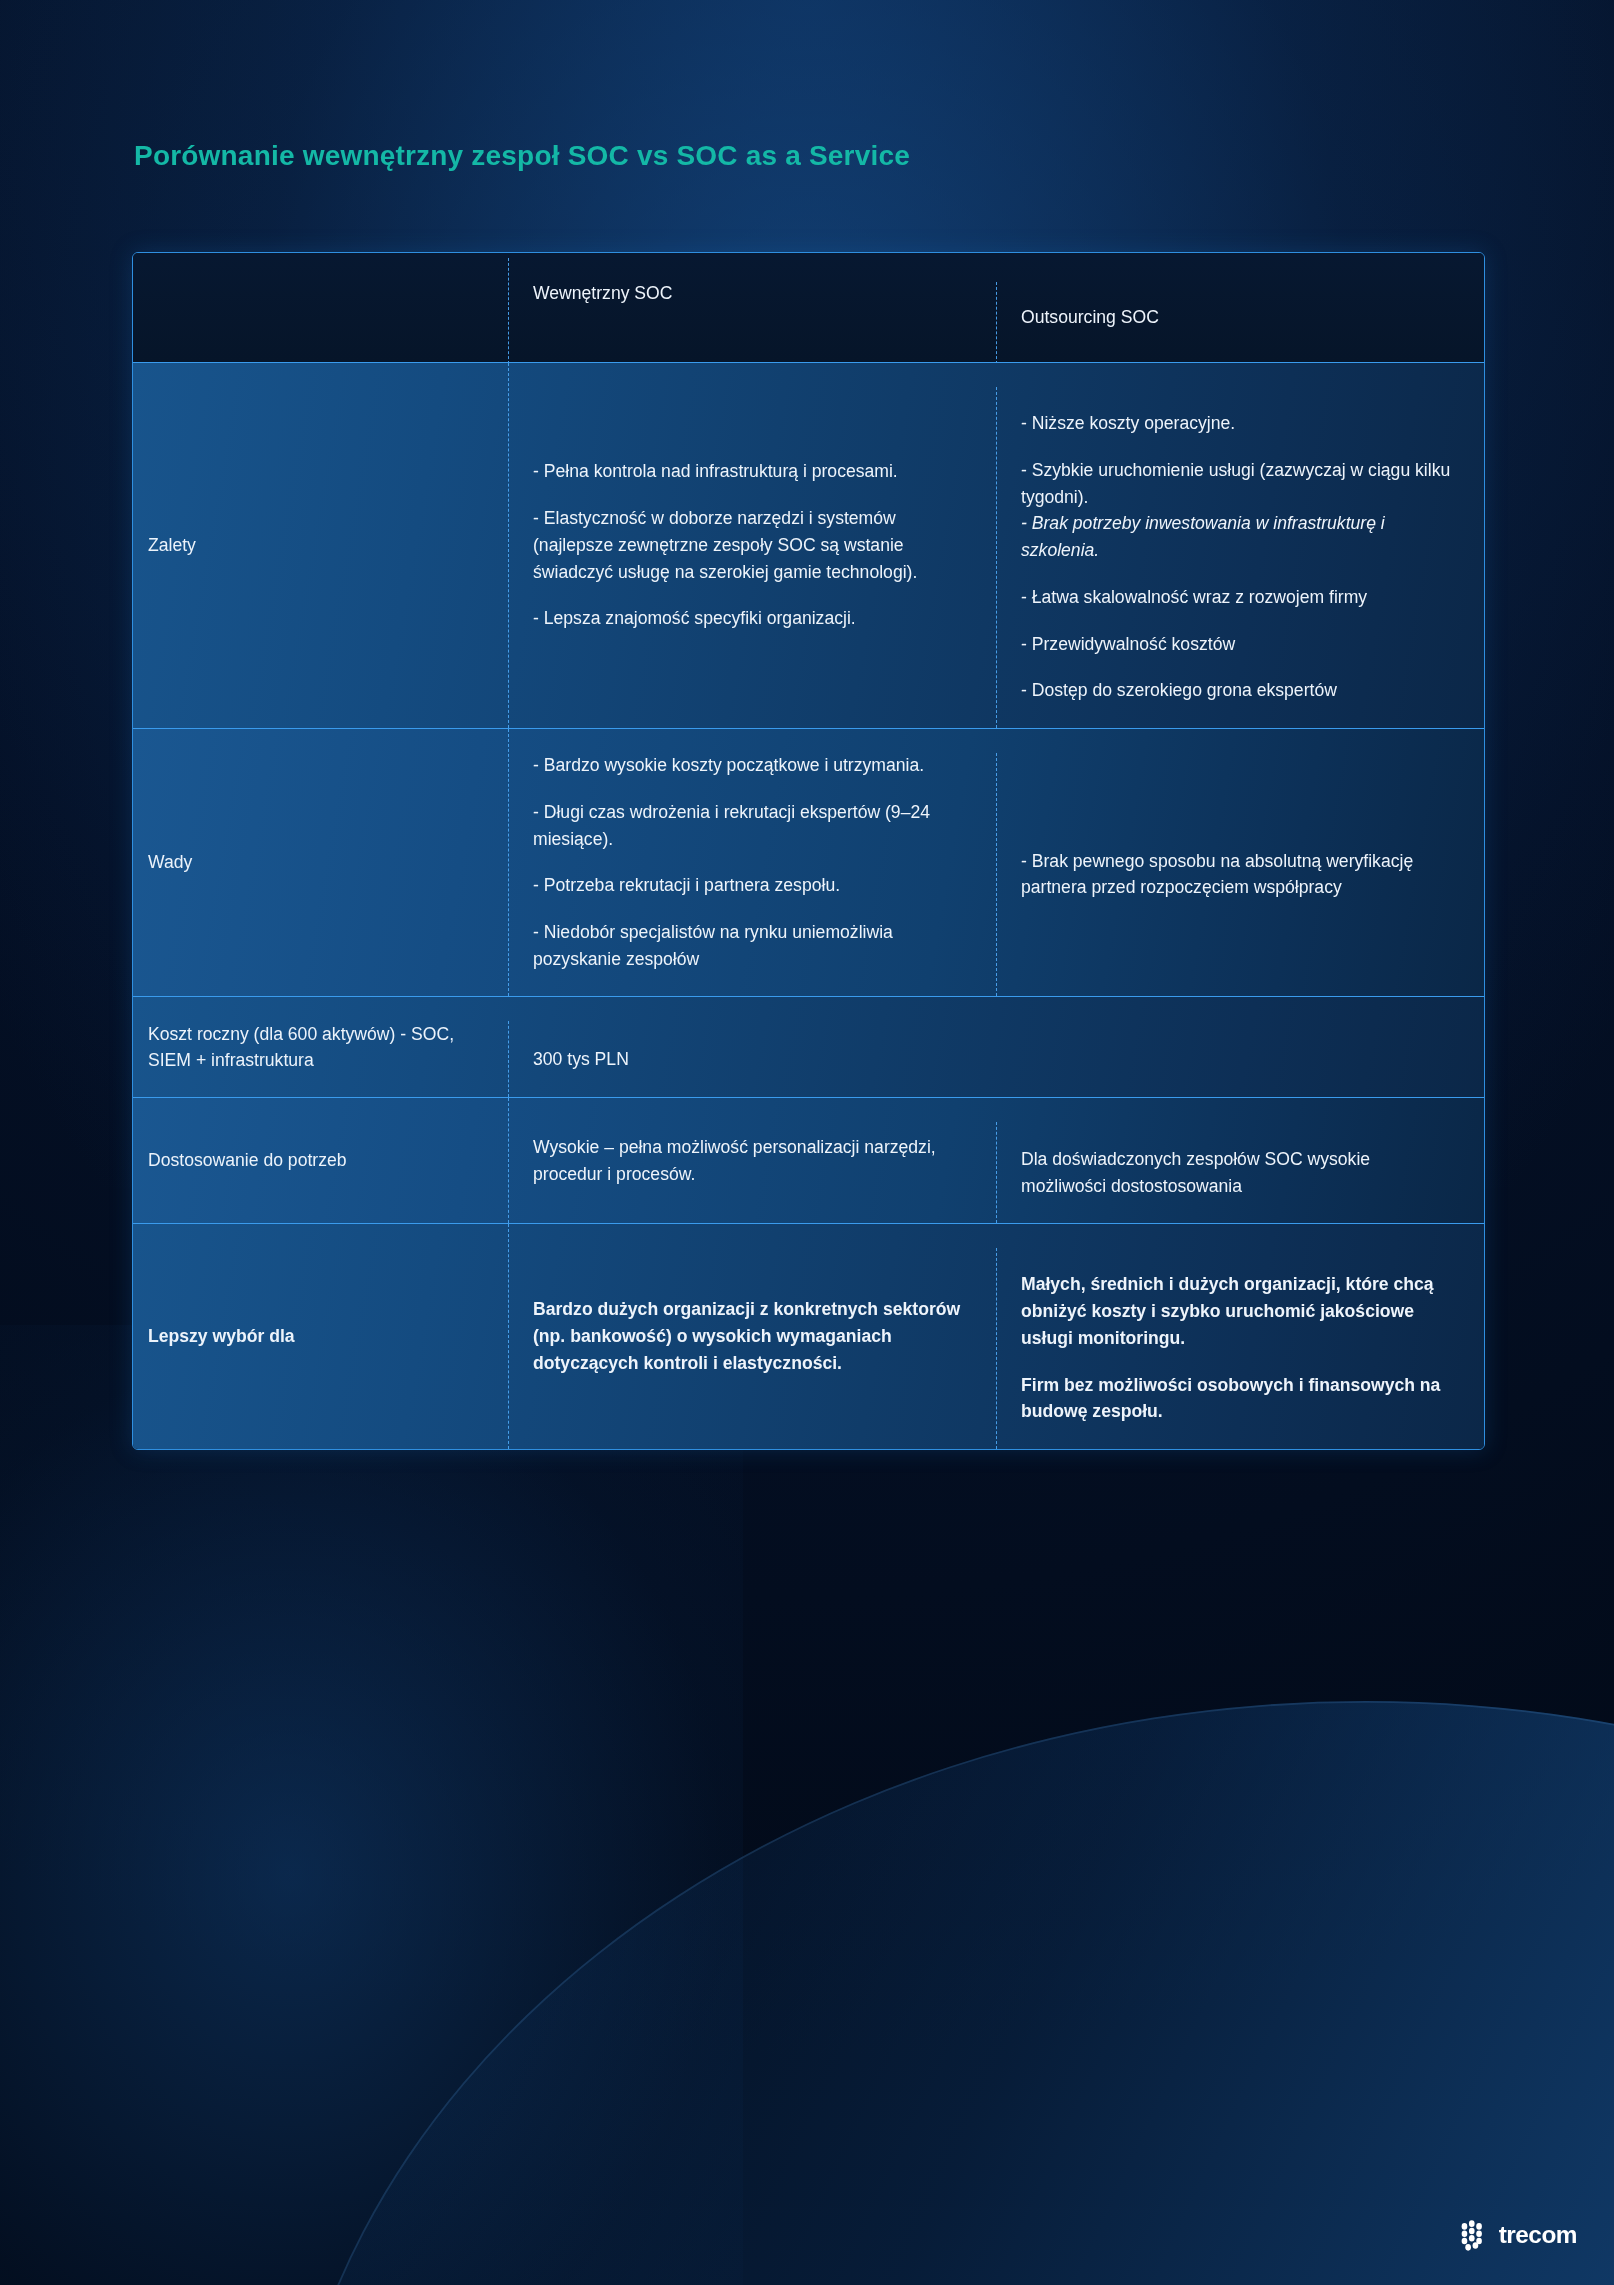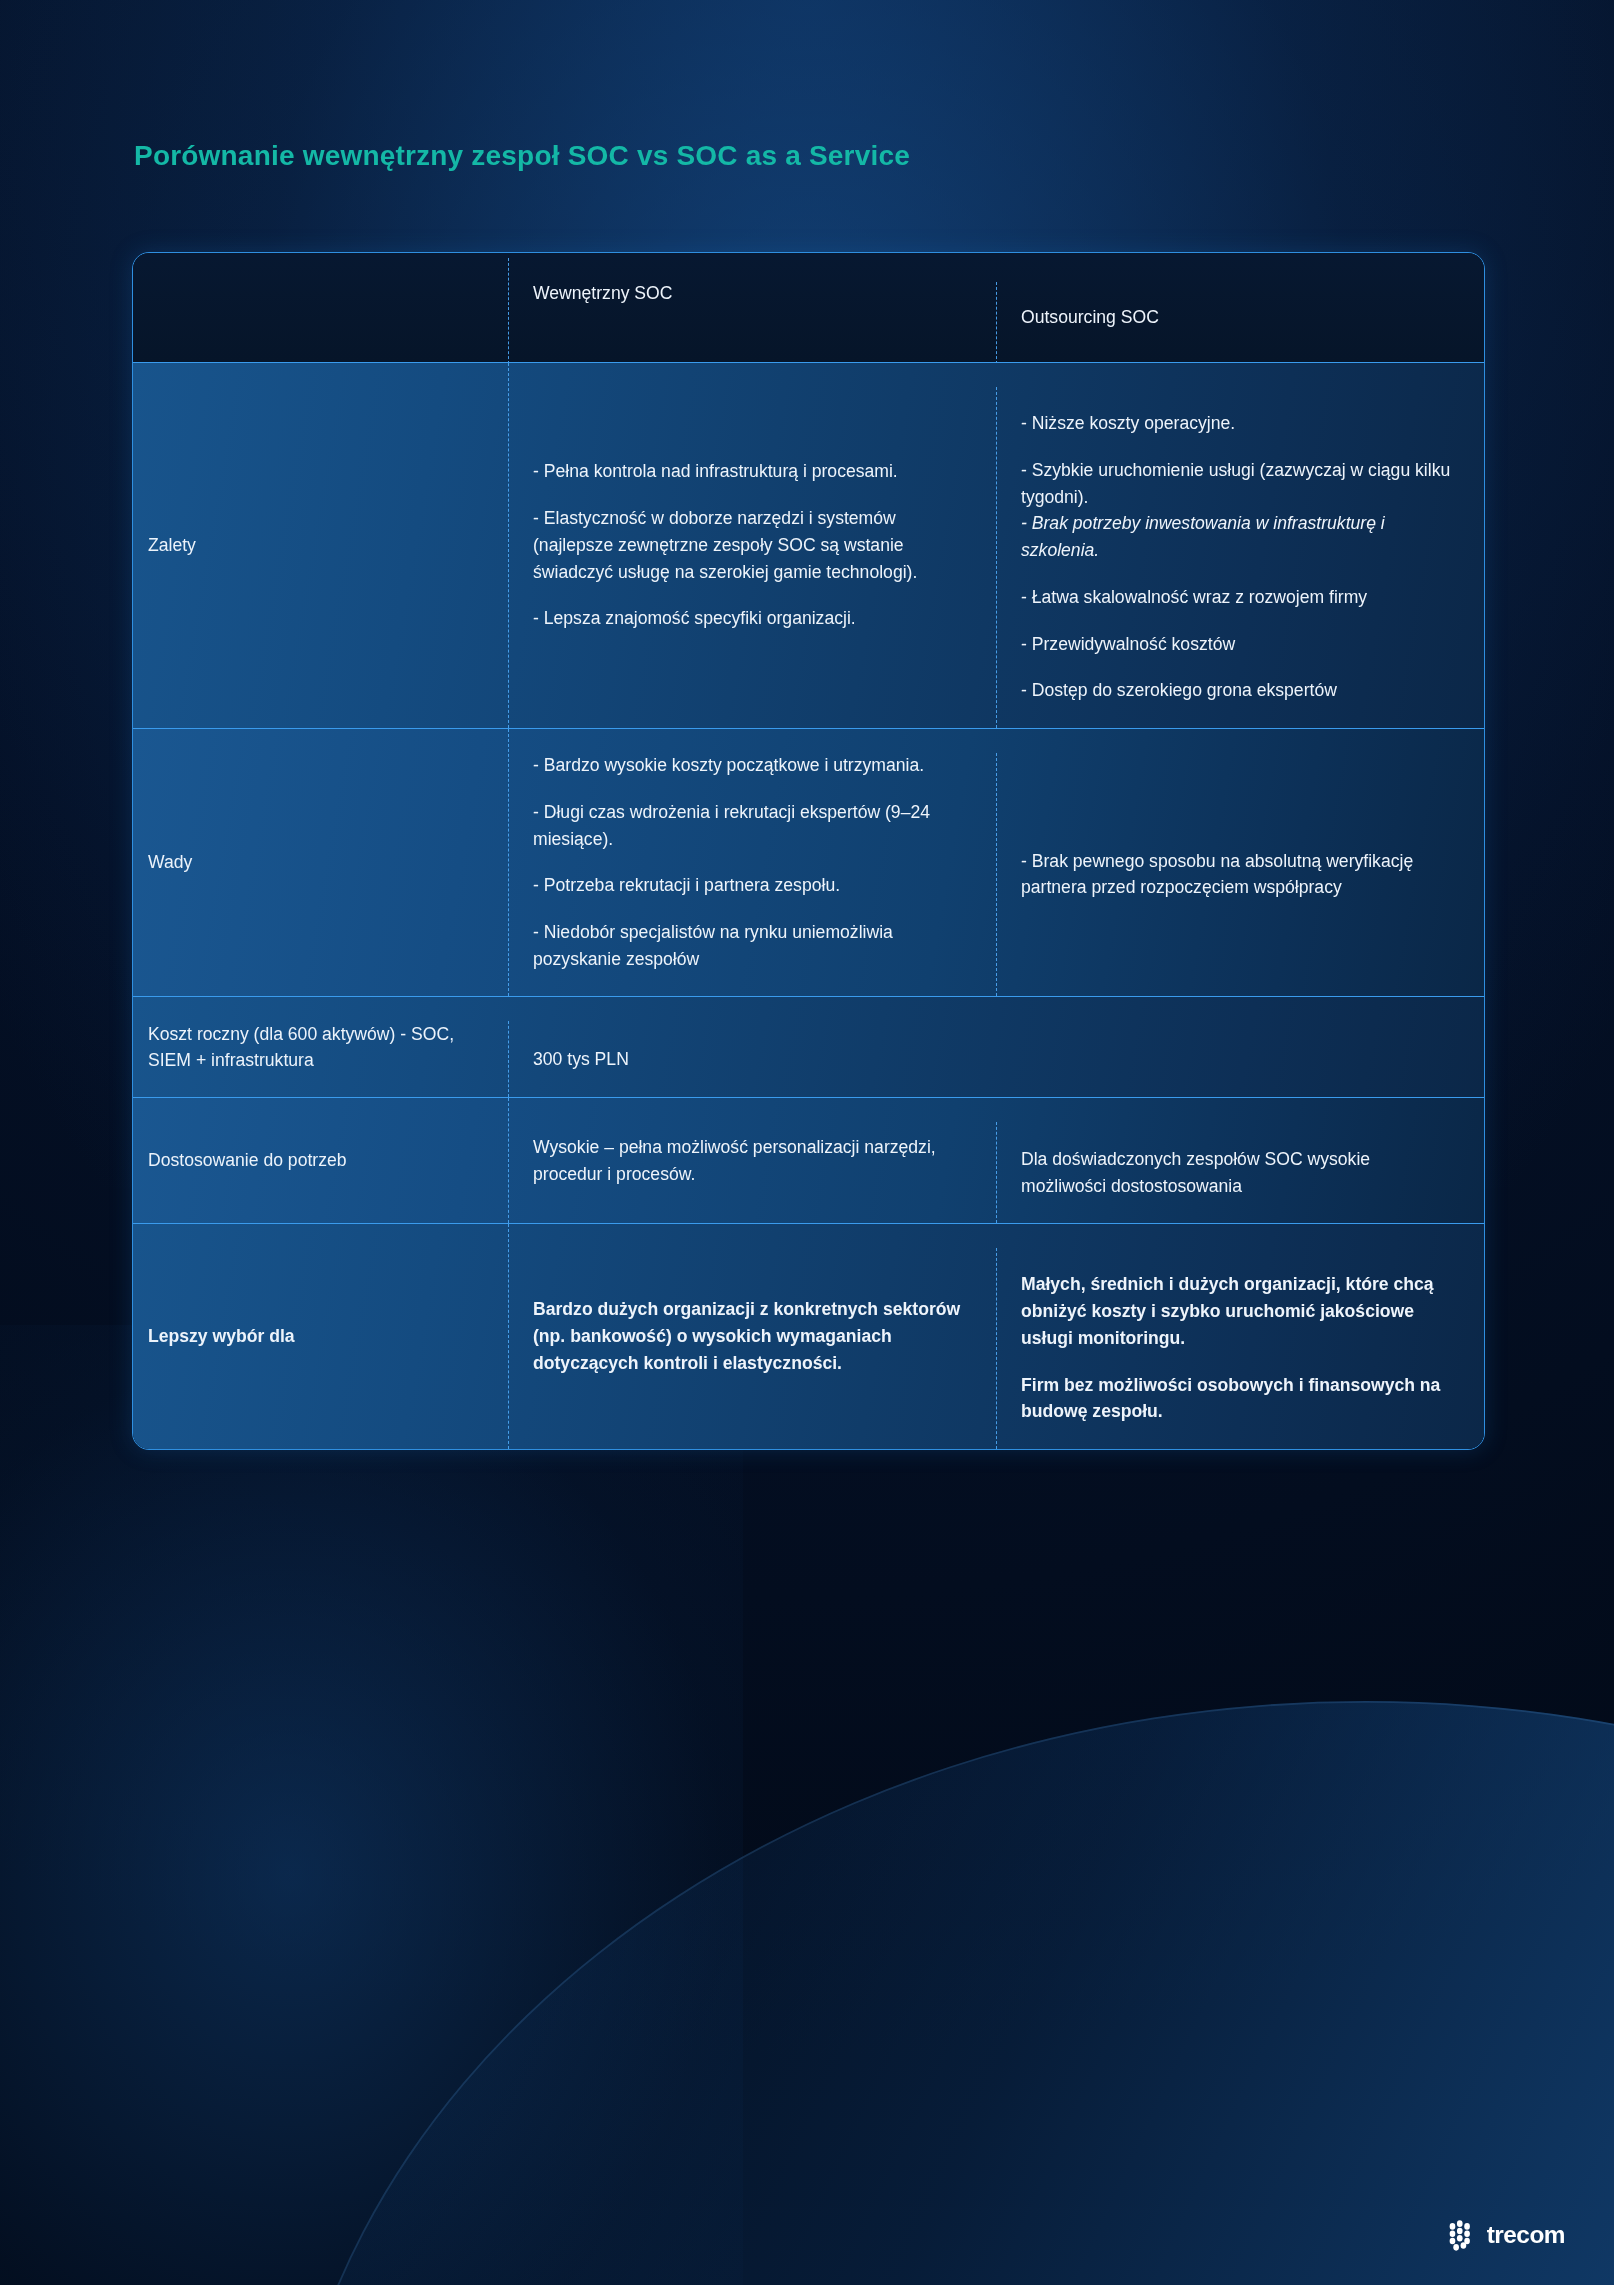--- a/index.html
+++ b/index.html
@@ -75,21 +75,21 @@
     white-space: nowrap;
   }
 
   
   .table-wrap {
     position: absolute;
     left: 132px;
     top: 252px;
     width: 1351px;
     border: 0.9px solid #2f8fe0;
-    border-radius: 17px;
+    border-radius: 6px;
     overflow: hidden;
     box-shadow: 0 0 22px rgba(24,96,170,0.28);
   }
   .trow {
     display: flex;
     width: 100%;
     position: relative;
   }
   .trow + .trow { border-top: 1.8px solid #3a9bed; }
 
@@ -131,21 +131,21 @@
 
   .vcenter { display: flex; align-items: center; }
   .vcenter .cell-inner { width: 100%; }
 
   .label-text { font-size: 17.6px; color: #ecf3fb; }
   .bold { font-weight: bold; }
 
   
   .logo {
     position: absolute;
-    right: 50px;
+    right: 38px;
     bottom: 34px;
     display: flex;
     align-items: center;
     gap: 9px;
   }
   .logo-mark { width: 31px; height: 31px; }
   .logo-word {
     color: #ffffff;
     font-size: 24.4px;
     font-weight: bold;

